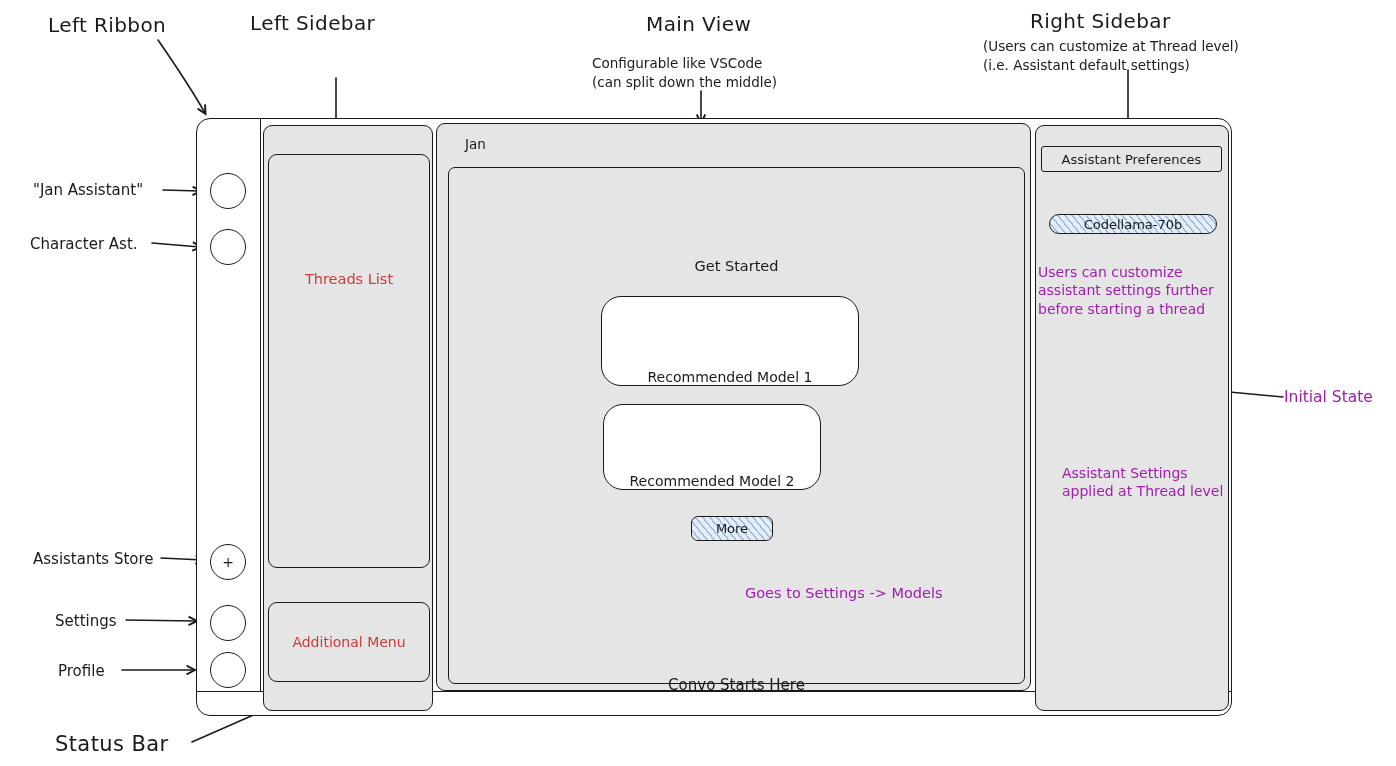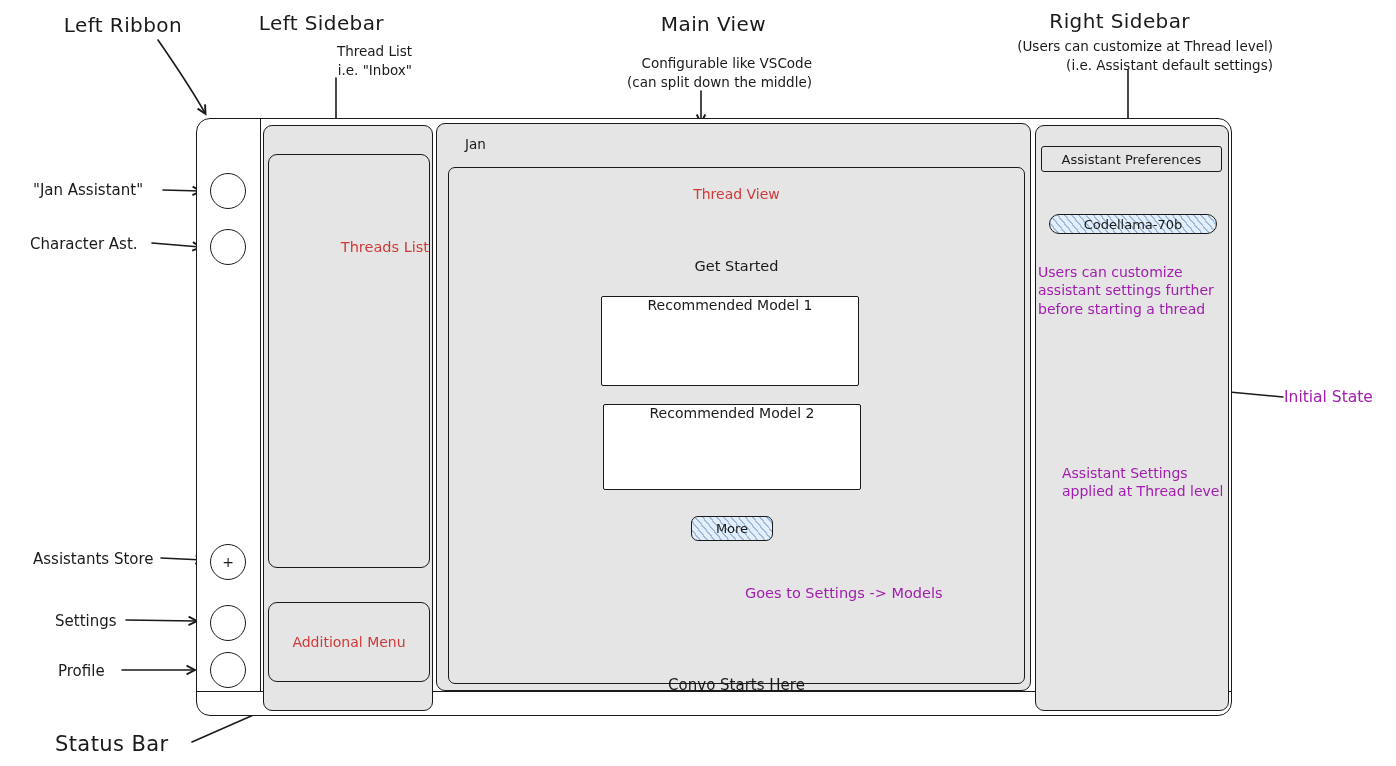--- a/index.html
+++ b/index.html
@@ -1,52 +1,52 @@
 <!DOCTYPE html>
 <html><head>
 <meta charset="utf-8">
 <style>
   *{box-sizing:border-box;margin:0;padding:0}
   html,body{background:#ffffff}
   .canvas{position:relative;width:1396px;height:766px;background:#ffffff;
     font-family:"DejaVu Sans",sans-serif;color:#1a1a1a;overflow:hidden}
   .arrows{position:absolute;left:0;top:0;width:1396px;height:766px;pointer-events:none}
 
-  .ann{position:absolute;text-align:right}
+  .ann{position:absolute;text-align:left}
   .big{font-size:20px;letter-spacing:.4px}
   .sub{font-size:13.5px;line-height:1.4}
   .side-label{position:absolute;font-size:15px;white-space:nowrap}
   .red{color:#d03a3a}
 
   .window{position:absolute;left:196px;top:118px;width:1036px;height:598px;
     border:1.7px solid #1a1a1a;border-radius:14px;background:#fff}
   .ribbon{position:absolute;left:0;top:0;width:64px;height:572px;border-right:1.6px solid #1a1a1a}
   .circle{position:absolute;left:13px;width:36px;height:36px;border:1.6px solid #1a1a1a;
     border-radius:50%;background:#fff;cursor:pointer;display:flex;align-items:center;justify-content:center}
   .status-strip{position:absolute;left:0;right:0;top:572px;height:26px;border-top:1.6px solid #1a1a1a;
     border-radius:0 0 14px 14px}
 
   .panel{position:absolute;background:#e5e5e5;border:1.6px solid #1a1a1a;border-radius:9px}
   .left-sidebar{left:66px;top:6px;width:170px;height:586px}
   .threads-box{position:absolute;left:4px;top:28px;width:162px;height:414px;
     border:1.5px solid #1a1a1a;border-radius:9px;cursor:pointer}
-  .threads-box .red-label{margin-top:84px;text-align:right;font-size:14.5px}
+  .threads-box .red-label{margin-top:116px;text-align:center;font-size:14.5px}
   .menu-box{position:absolute;left:4px;top:476px;width:162px;height:80px;border:1.5px solid #1a1a1a;
     border-radius:9px;display:flex;align-items:center;justify-content:center;font-size:14px;cursor:pointer}
 
   .main-view{left:239px;top:4px;width:595px;height:568px;border-radius:9px}
   .main-title{position:absolute;left:28px;top:12px;font-size:13.5px}
   .thread-box{position:absolute;left:11px;top:43px;width:577px;height:517px;
     border:1.6px solid #1a1a1a;border-radius:7px}
   .tv-label{position:absolute;top:18px;width:100%;text-align:center;font-size:14px}
   .get-started{position:absolute;top:90px;width:100%;text-align:center;font-size:14.5px}
-  .model-card{position:absolute;border:1.5px solid #1a1a1a;border-radius:2px;background:#fff;
-    display:flex;align-items:flex-start;justify-content:center;font-size:14px;cursor:pointer}
+  .model-card{position:absolute;border:1.5px solid #1a1a1a;border-radius:20px;background:#fff;
+    display:flex;align-items:flex-end;justify-content:center;font-size:14px;cursor:pointer}
   .model1{left:152px;top:128px;width:258px;height:90px}
-  .model2{left:154px;top:236px;width:258px;height:86px}
+  .model2{left:154px;top:236px;width:218px;height:86px}
   .more-btn{position:absolute;left:242px;top:348px;width:82px;height:25px;border:1.5px solid #1a1a1a;
     border-radius:7px;font:13px "DejaVu Sans",sans-serif;color:#1a1a1a;cursor:pointer}
   .convo{position:absolute;top:508px;width:100%;text-align:center;font-size:15px}
 
   .hatch{background-color:#e3eefa;
     background-image:repeating-linear-gradient(50deg, rgba(88,133,185,.5) 0 1.4px, transparent 1.4px 5.5px)}
 
   .right-sidebar{left:838px;top:6px;width:194px;height:586px}
   .pref-header{position:absolute;left:5px;top:20px;width:181px;height:26px;border:1.5px solid #1a1a1a;
     border-radius:3px;display:flex;align-items:center;justify-content:center;font-size:13px;white-space:nowrap}
@@ -86,24 +86,20 @@
       <path d="M1127,262 L1127,232" marker-end="url(#ar)"></path>
       <path d="M795,578 L772,545" marker-end="url(#ar)"></path>
       <path d="M1105,460 L1105,423" marker-end="url(#ar)"></path>
       <path d="M1105,508 L1105,548" marker-end="url(#ar)"></path>
     </g>
   </svg>
 
   <div class="ann big" style="left:48px;top:13px;width:134px">Left Ribbon</div>
 
   <div class="ann big" style="left:250px;top:11px;width:134px">Left Sidebar</div>
-  <div class="ann sub" style="left:278px;top:42px;width:134px">
-    <div>Thread List</div>
-    <div>i.e. "Inbox"</div>
-  </div>
 
   <div class="ann big" style="left:646px;top:12px;width:120px">Main View</div>
   <div class="ann sub" style="left:592px;top:54px;width:220px">
     <div>Configurable like VSCode</div>
     <div>(can split down the middle)</div>
   </div>
 
   <div class="ann big" style="left:1030px;top:9px;width:160px">Right Sidebar</div>
   <div class="ann sub" style="left:983px;top:37px;width:290px">
     <div>(Users can customize at Thread level)</div>
@@ -136,21 +132,20 @@
         <div class="red-label red">Threads List</div>
       </div>
       <div class="menu-box red">
         <span>Additional Menu</span>
       </div>
     </div>
 
     <div class="panel main-view">
       <div class="main-title">Jan</div>
       <div class="thread-box">
-        <div class="tv-label red">Thread View</div>
         <div class="get-started">Get Started</div>
         <div class="model-card model1">
           <span>Recommended Model 1</span>
         </div>
         <div class="model-card model2">
           <span>Recommended Model 2</span>
         </div>
         <button class="more-btn hatch">More</button>
         <div class="convo">Convo Starts Here</div>
       </div>

